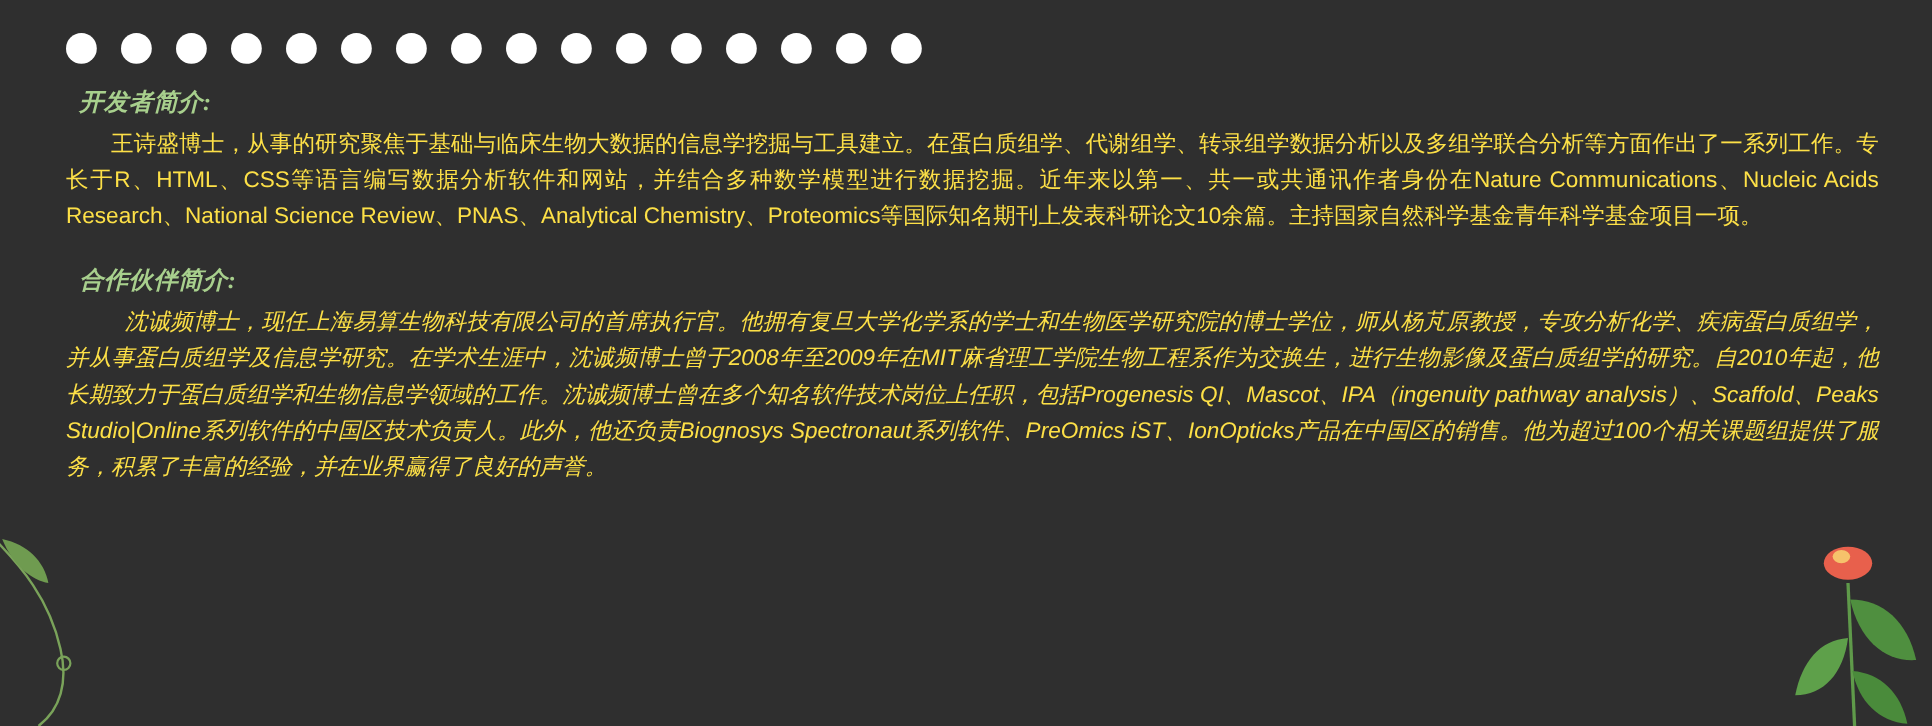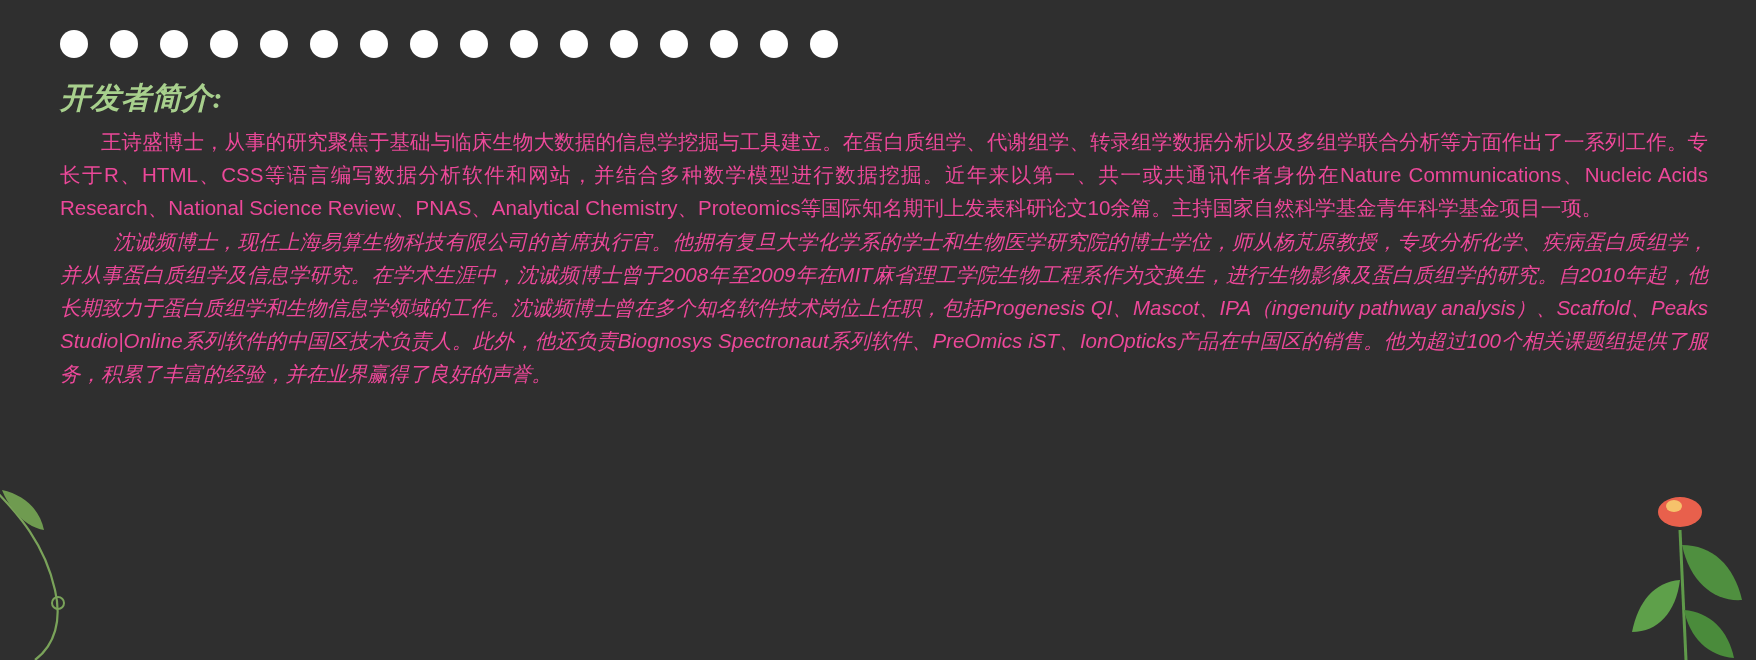--- a/index.html
+++ b/index.html
@@ -37,32 +37,32 @@
   .content {
     position: absolute;
     top: 78px;
     left: 60px;
     right: 48px;
   }
   .section-heading {
     font-family: "Liberation Serif", serif;
     font-style: italic;
     font-weight: bold;
-    font-size: 30px;
+    font-size: 22px;
     color: #a8d08d;
-    margin: 0 0 6px 0;
+    margin: 0 0 6px 12px;
     letter-spacing: 0.5px;
   }
   .section-heading.second {
     margin-top: 26px;
   }
   .body-text {
     font-size: 20.5px;
     line-height: 1.62;
-    color: #ec4899;
+    color: #fde047;
     text-align: justify;
     text-justify: inter-ideograph;
     margin: 0;
   }
   .body-text.indent1 { text-indent: 2em; }
   .body-text.indent2 { text-indent: 2.6em; font-style: italic; }
 
   
   .plant-left {
     position: absolute;
@@ -105,20 +105,21 @@
     <span class="dot"></span>
     <span class="dot"></span>
   </div>
 
   <div class="content">
 
     <h2 class="section-heading">开发者简介:</h2>
 
     <p class="body-text indent1">王诗盛博士，从事的研究聚焦于基础与临床生物大数据的信息学挖掘与工具建立。在蛋白质组学、代谢组学、转录组学数据分析以及多组学联合分析等方面作出了一系列工作。专长于R、HTML、CSS等语言编写数据分析软件和网站，并结合多种数学模型进行数据挖掘。近年来以第一、共一或共通讯作者身份在Nature Communications、Nucleic Acids Research、National Science Review、PNAS、Analytical Chemistry、Proteomics等国际知名期刊上发表科研论文10余篇。主持国家自然科学基金青年科学基金项目一项。</p>
 
+    <h2 class="section-heading second">合作伙伴简介:</h2>
 
     <p class="body-text indent2">沈诚频博士，现任上海易算生物科技有限公司的首席执行官。他拥有复旦大学化学系的学士和生物医学研究院的博士学位，师从杨芃原教授，专攻分析化学、疾病蛋白质组学，并从事蛋白质组学及信息学研究。在学术生涯中，沈诚频博士曾于2008年至2009年在MIT麻省理工学院生物工程系作为交换生，进行生物影像及蛋白质组学的研究。自2010年起，他长期致力于蛋白质组学和生物信息学领域的工作。沈诚频博士曾在多个知名软件技术岗位上任职，包括Progenesis QI、Mascot、IPA（ingenuity pathway analysis）、Scaffold、Peaks Studio|Online系列软件的中国区技术负责人。此外，他还负责Biognosys Spectronaut系列软件、PreOmics iST、IonOpticks产品在中国区的销售。他为超过100个相关课题组提供了服务，积累了丰富的经验，并在业界赢得了良好的声誉。</p>
 
   </div>
 
   <svg class="plant-left" viewBox="0 0 120 190">
     <path d="M-10 15 C 20 45, 45 75, 55 120 C 62 150, 55 175, 35 190" fill="none" stroke="#7aa35a" stroke-width="2.2"></path>
     <path d="M2 20 C 25 25, 40 40, 44 60 C 30 58, 12 45, 2 20 Z" fill="#6f9b50"></path>
     <circle cx="58" cy="133" r="6" fill="none" stroke="#7aa35a" stroke-width="2"></circle>
   </svg>

